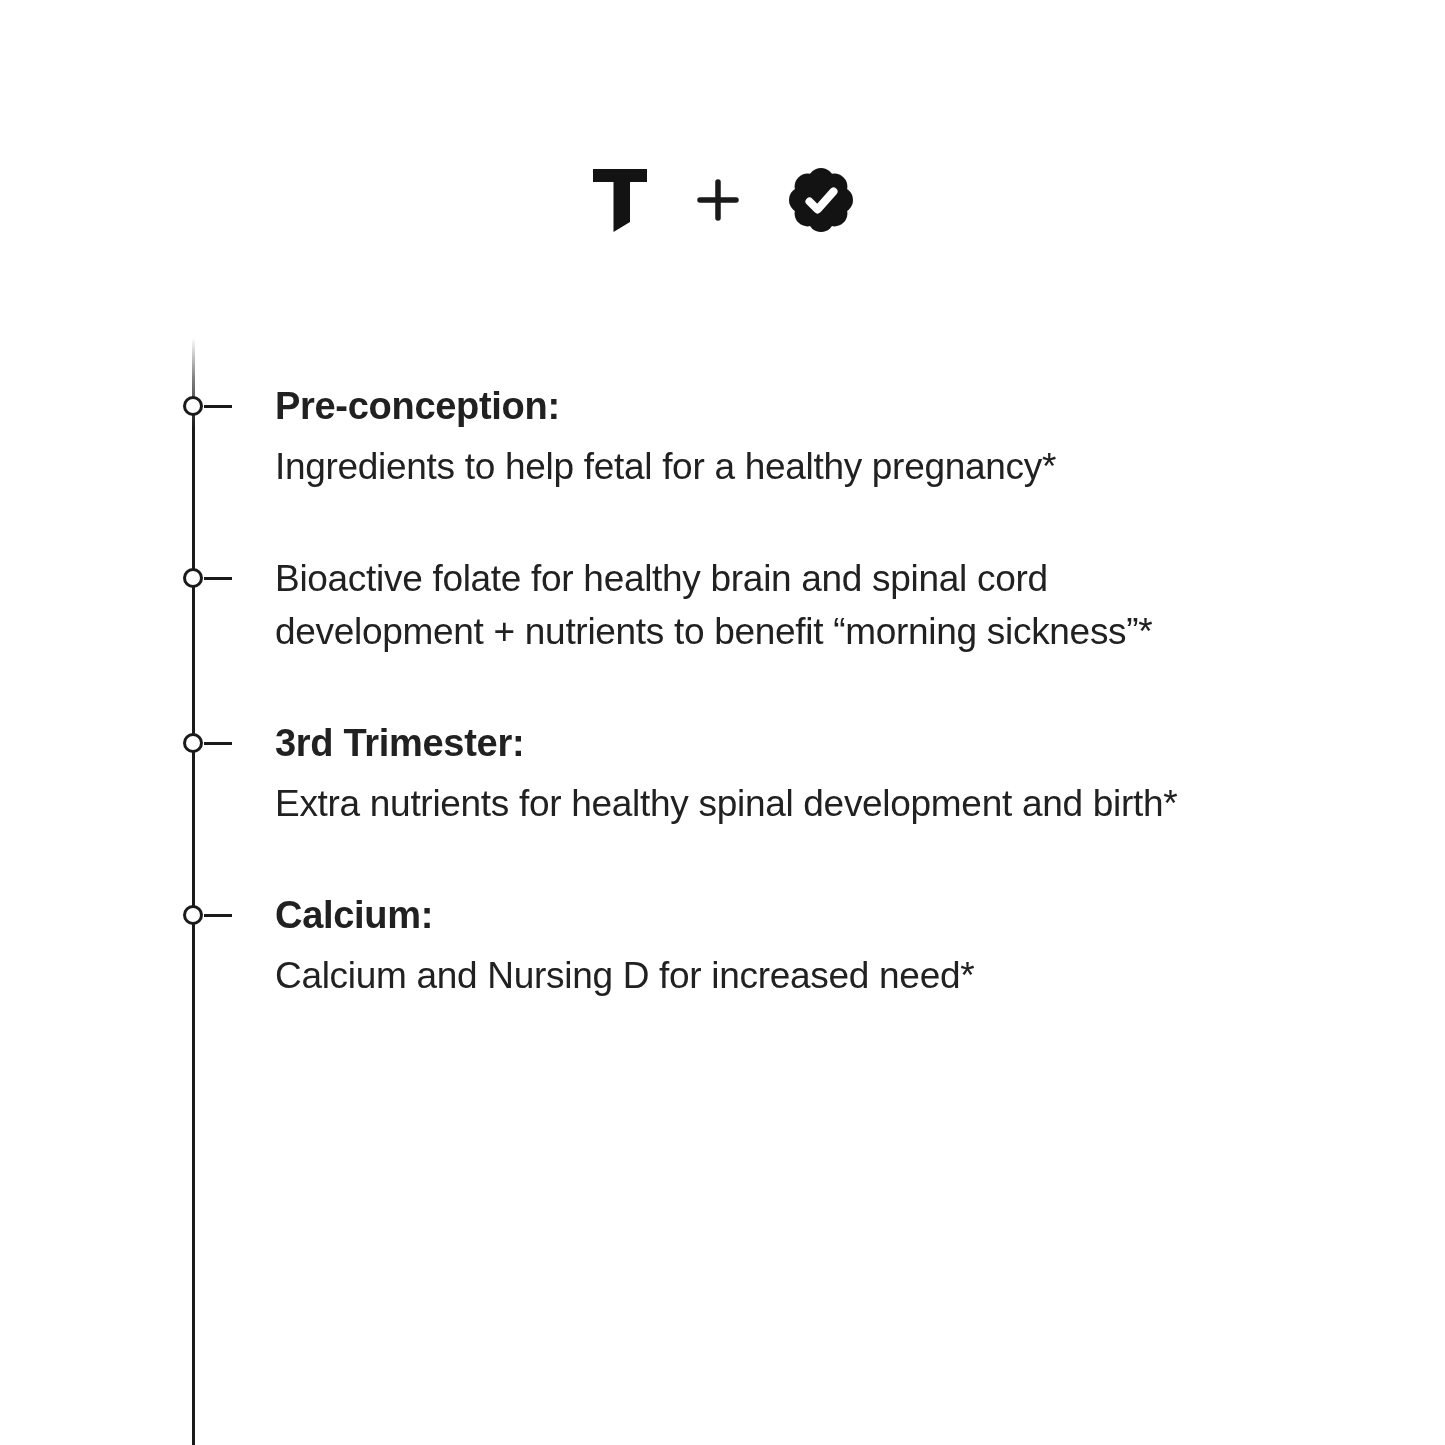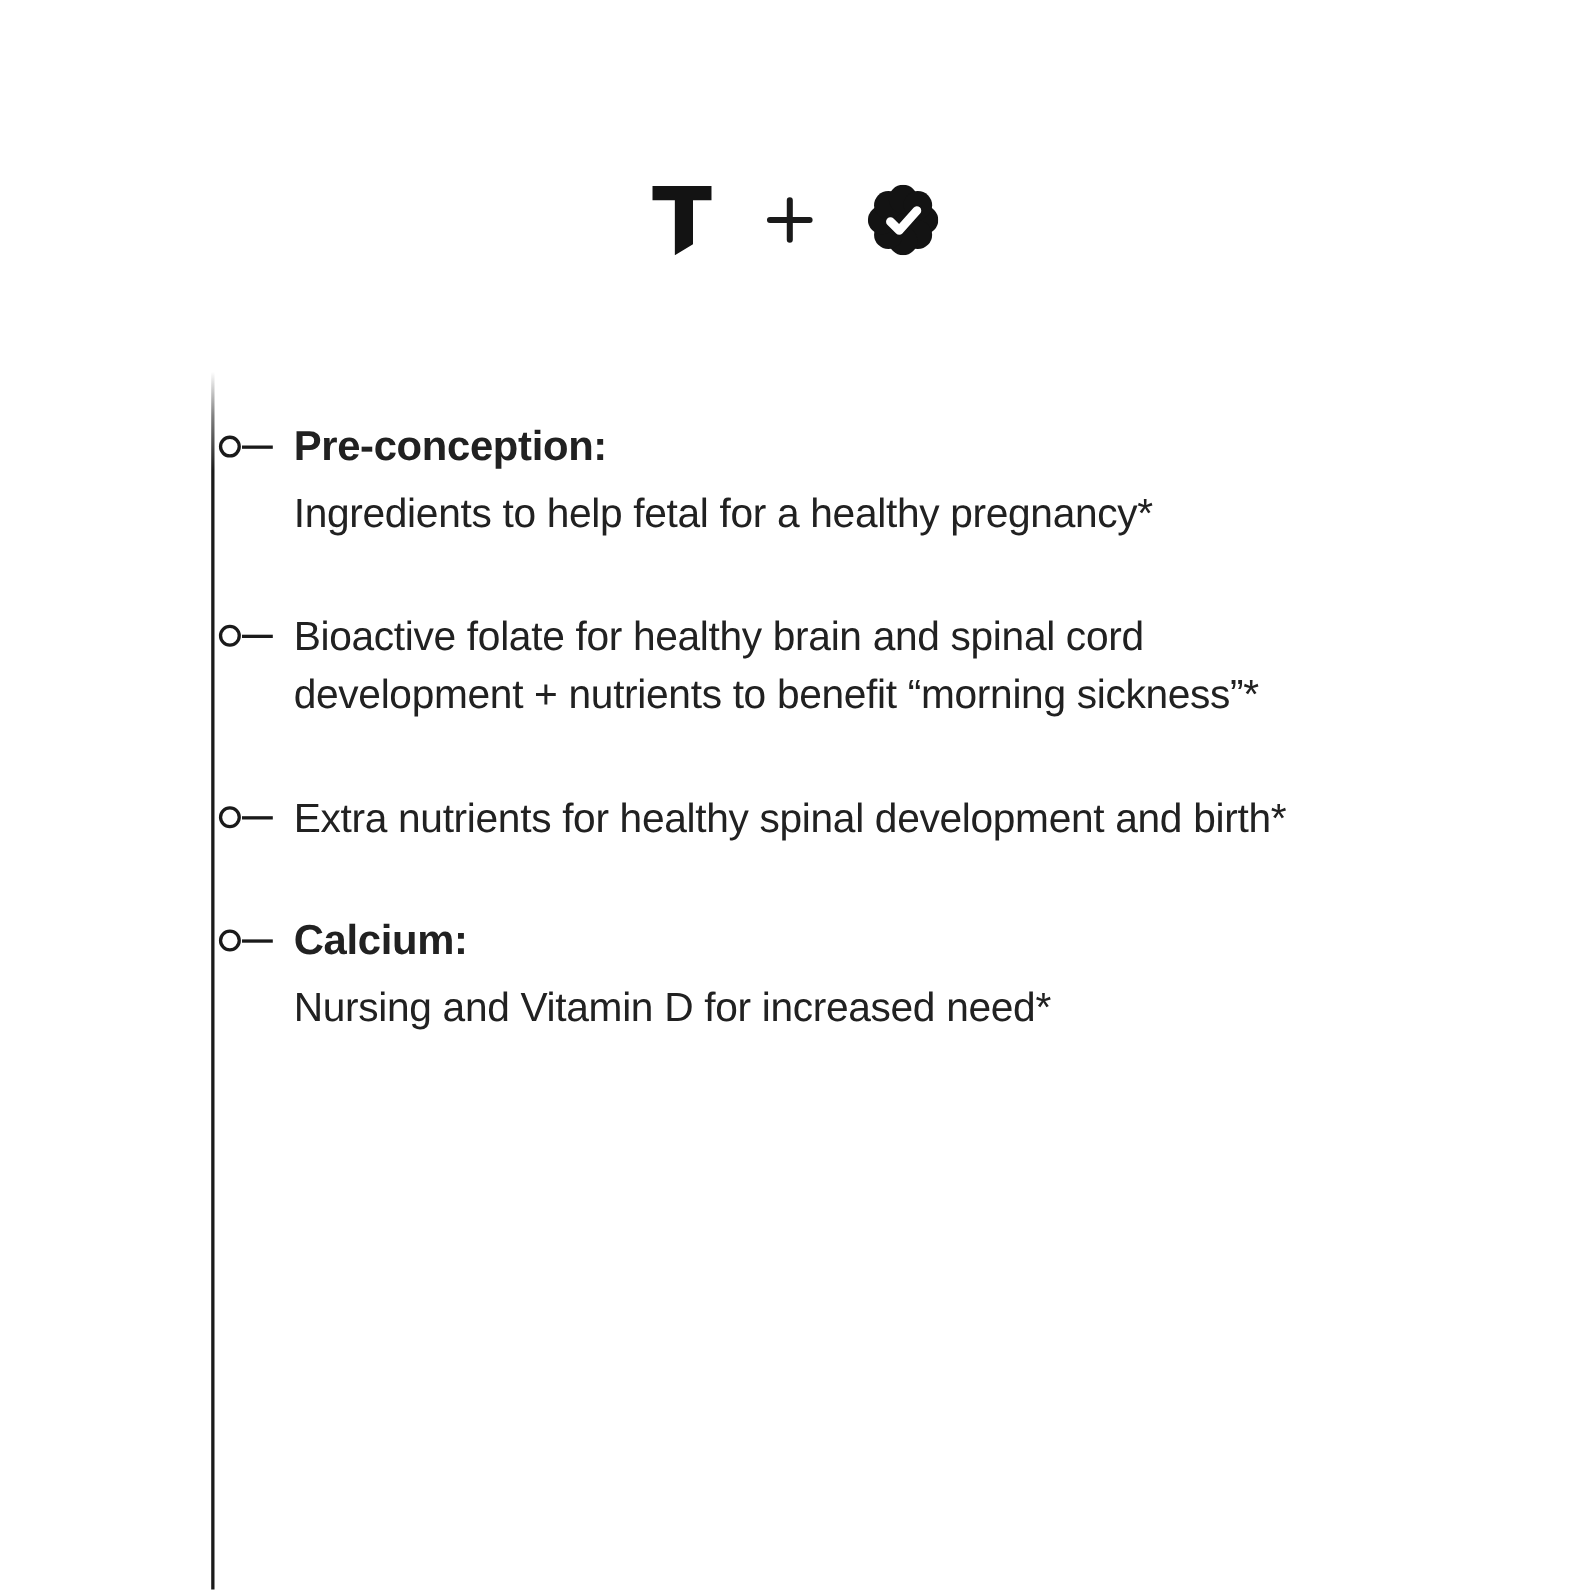--- a/index.html
+++ b/index.html
@@ -41,23 +41,22 @@
 
   .timeline-items {
     position: absolute;
     left: 193px;
     top: 380px;
     width: 1180px;
   }
 
   .timeline-item {
     position: relative;
-    padding-left: 58px;
+    padding-left: 82px;
     margin-bottom: 59px;
-    margin-left: 16px;
   }
   .timeline-item:last-child { margin-bottom: 0; }
 
   .node-circle {
     position: absolute;
     left: -10px;
     top: 16px;
     width: 20px;
     height: 20px;
     box-sizing: border-box;
@@ -140,23 +139,24 @@
     <span class="node-circle"></span>
     <span class="node-dash"></span>
     <p class="item-body">Bioactive folate for healthy brain and spinal cord
 development + nutrients to benefit “morning sickness”*</p>
   </div>
 
 
   <div class="timeline-item">
     <span class="node-circle"></span>
     <span class="node-dash"></span>
+    <h3 class="item-heading">3rd Trimester:</h3>
     <p class="item-body">Extra nutrients for healthy spinal development and birth*</p>
   </div>
 
   <div class="timeline-item">
     <span class="node-circle"></span>
     <span class="node-dash"></span>
     <h3 class="item-heading">Calcium:</h3>
-    <p class="item-body">Nursing and Vitamin D for increased need*</p>
+    <p class="item-body">Calcium and Nursing D for increased need*</p>
   </div>
 
 </div>
 
 </body></html>

